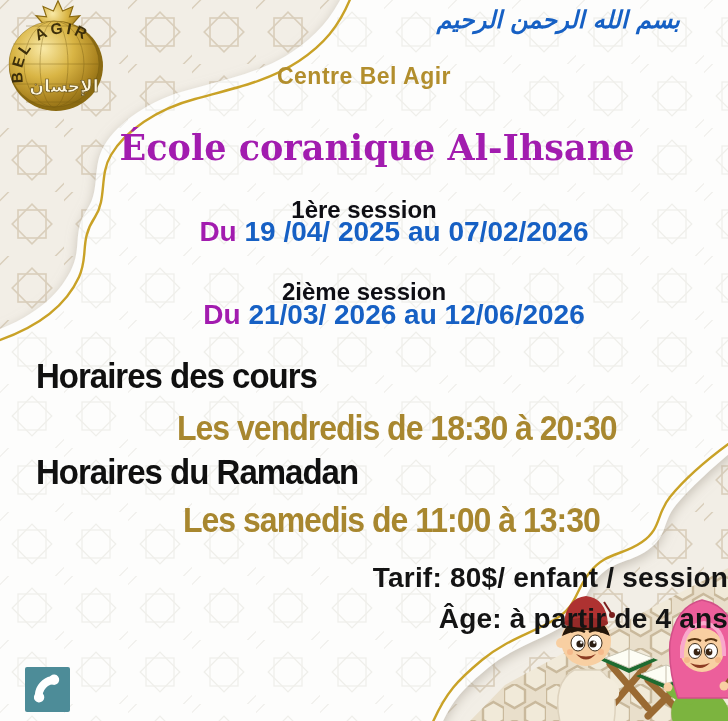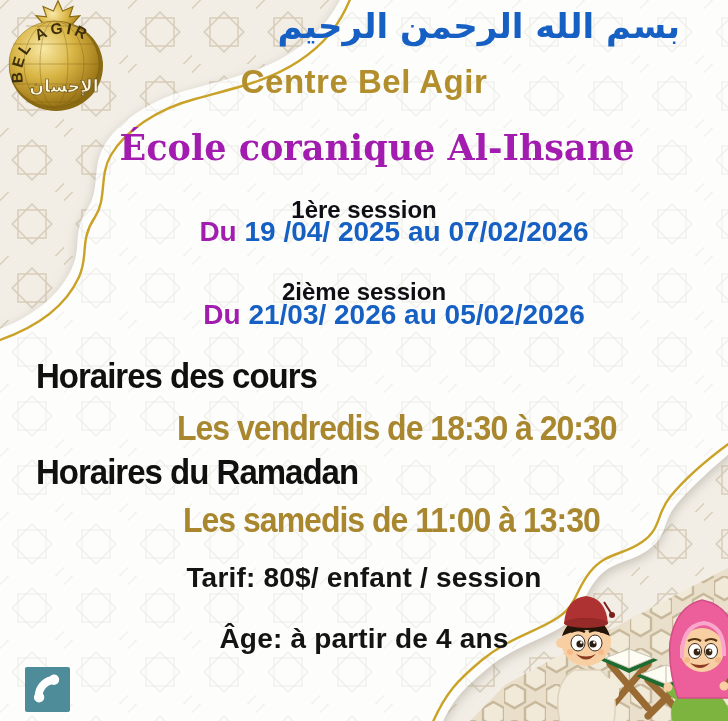--- a/index.html
+++ b/index.html
@@ -1,38 +1,38 @@
 <!DOCTYPE html>
 <html><head>
 <meta charset="utf-8">
 <style>
   html,body{margin:0;padding:0;}
   body{width:728px;height:721px;position:relative;overflow:hidden;background:#f6f4f0;
        font-family:"Liberation Sans",sans-serif;}
   #bg{position:absolute;left:0;top:0;z-index:0;}
   .t{position:absolute;z-index:3;white-space:nowrap;}
   .center{text-align:center;}
-  #bismillah{left:330px;top:6px;width:350px;font-weight:bold;font-size:34px;color:#1660c4;
-             direction:rtl;font-family:"DejaVu Sans",sans-serif;}
-  #centre-name{left:0;top:63px;width:728px;font-size:33px;font-weight:800;color:#b28e2d;
+  #bismillah{left:330px;top:6px;width:350px;font-weight:bold;font-size:24px;color:#1660c4;
+             direction:rtl;font-family:"DejaVu Sans",sans-serif;font-style:italic;}
+  #centre-name{left:0;top:63px;width:728px;font-size:23px;font-weight:800;color:#b28e2d;
                letter-spacing:.5px;}
   #school-name{left:34px;top:127px;width:686px;font-size:35px;font-weight:bold;
                color:#a21caf;font-family:"DejaVu Serif",serif;}
   .session-label{left:0;top:0;width:728px;font-size:24px;font-weight:800;color:#0e0e14;}
   #s1-label{top:196px;} #s2-label{top:278px;}
   .dates{left:30px;width:728px;font-size:28px;font-weight:800;color:#1660c4;}
   #s1-dates{top:216px;} #s2-dates{top:299px;}
   .dates .k{color:#a21caf;}
   .cond{font-weight:800;letter-spacing:-1px;transform:scaleY(1.07);transform-origin:left top;}
   .sched-head{font-size:33px;color:#101010;left:36px;}
   #h1{top:356px;} #h2{top:452px;}
   .sched-time{font-size:32px;color:#a8872f;}
   #t1{left:177px;top:409px;} #t2{left:183px;top:501px;}
-  .price{left:0;width:728px;font-size:28px;font-weight:800;color:#141414;letter-spacing:.2px;}
-  #tarif{top:562px;} #age{top:603px;margin-top:20px;}
+  .price{left:0;width:728px;font-size:28px;font-weight:800;color:#141414;letter-spacing:.2px;text-align:right;}
+  #tarif{top:562px;} #age{top:603px;}
   #contact{left:79px;top:658px;font-size:13.5px;font-weight:bold;color:#1d1d1d;line-height:1.36;z-index:4;}
   #phone-badge{position:absolute;left:25px;top:667px;z-index:4;}
   #logo{position:absolute;left:2px;top:0;z-index:5;}
 </style>
 </head>
 <body>
 
 <svg id="bg" width="728" height="721" viewBox="0 0 728 721">
   <defs>
     <pattern id="spF" width="64" height="64" patternUnits="userSpaceOnUse">
@@ -182,21 +182,21 @@
 </svg>
 
 <div class="t" id="bismillah">بسم الله الرحمن الرحيم</div>
 <div class="t center" id="centre-name">Centre Bel Agir</div>
 <div class="t center" id="school-name">École coranique Al-Ihsane</div>
 
 <div class="t center session-label" id="s1-label">1ère session</div>
 <div class="t center dates" id="s1-dates"><span class="k">Du</span> <span>19 /04/ 2025</span> <span>au</span> <span>07/02/2026</span></div>
 
 <div class="t center session-label" id="s2-label">2ième session</div>
-<div class="t center dates" id="s2-dates"><span class="k">Du</span> <span>21/03/ 2026</span> <span>au</span> <span>05/02/2026</span></div>
+<div class="t center dates" id="s2-dates"><span class="k">Du</span> <span>21/03/ 2026</span> <span>au</span> <span>12/06/2026</span></div>
 
 <div class="t cond sched-head" id="h1">Horaires des cours</div>
 <div class="t cond sched-time" id="t1">Les vendredis de 18:30 à 20:30</div>
 <div class="t cond sched-head" id="h2">Horaires du Ramadan</div>
 <div class="t cond sched-time" id="t2">Les samedis de 11:00 à 13:30</div>
 
 <div class="t center price" id="tarif">Tarif: 80$/ enfant / session</div>
 <div class="t center price" id="age">Âge: à partir de 4 ans</div>
 
 <svg id="phone-badge" width="45" height="45" viewBox="0 0 45 45">

